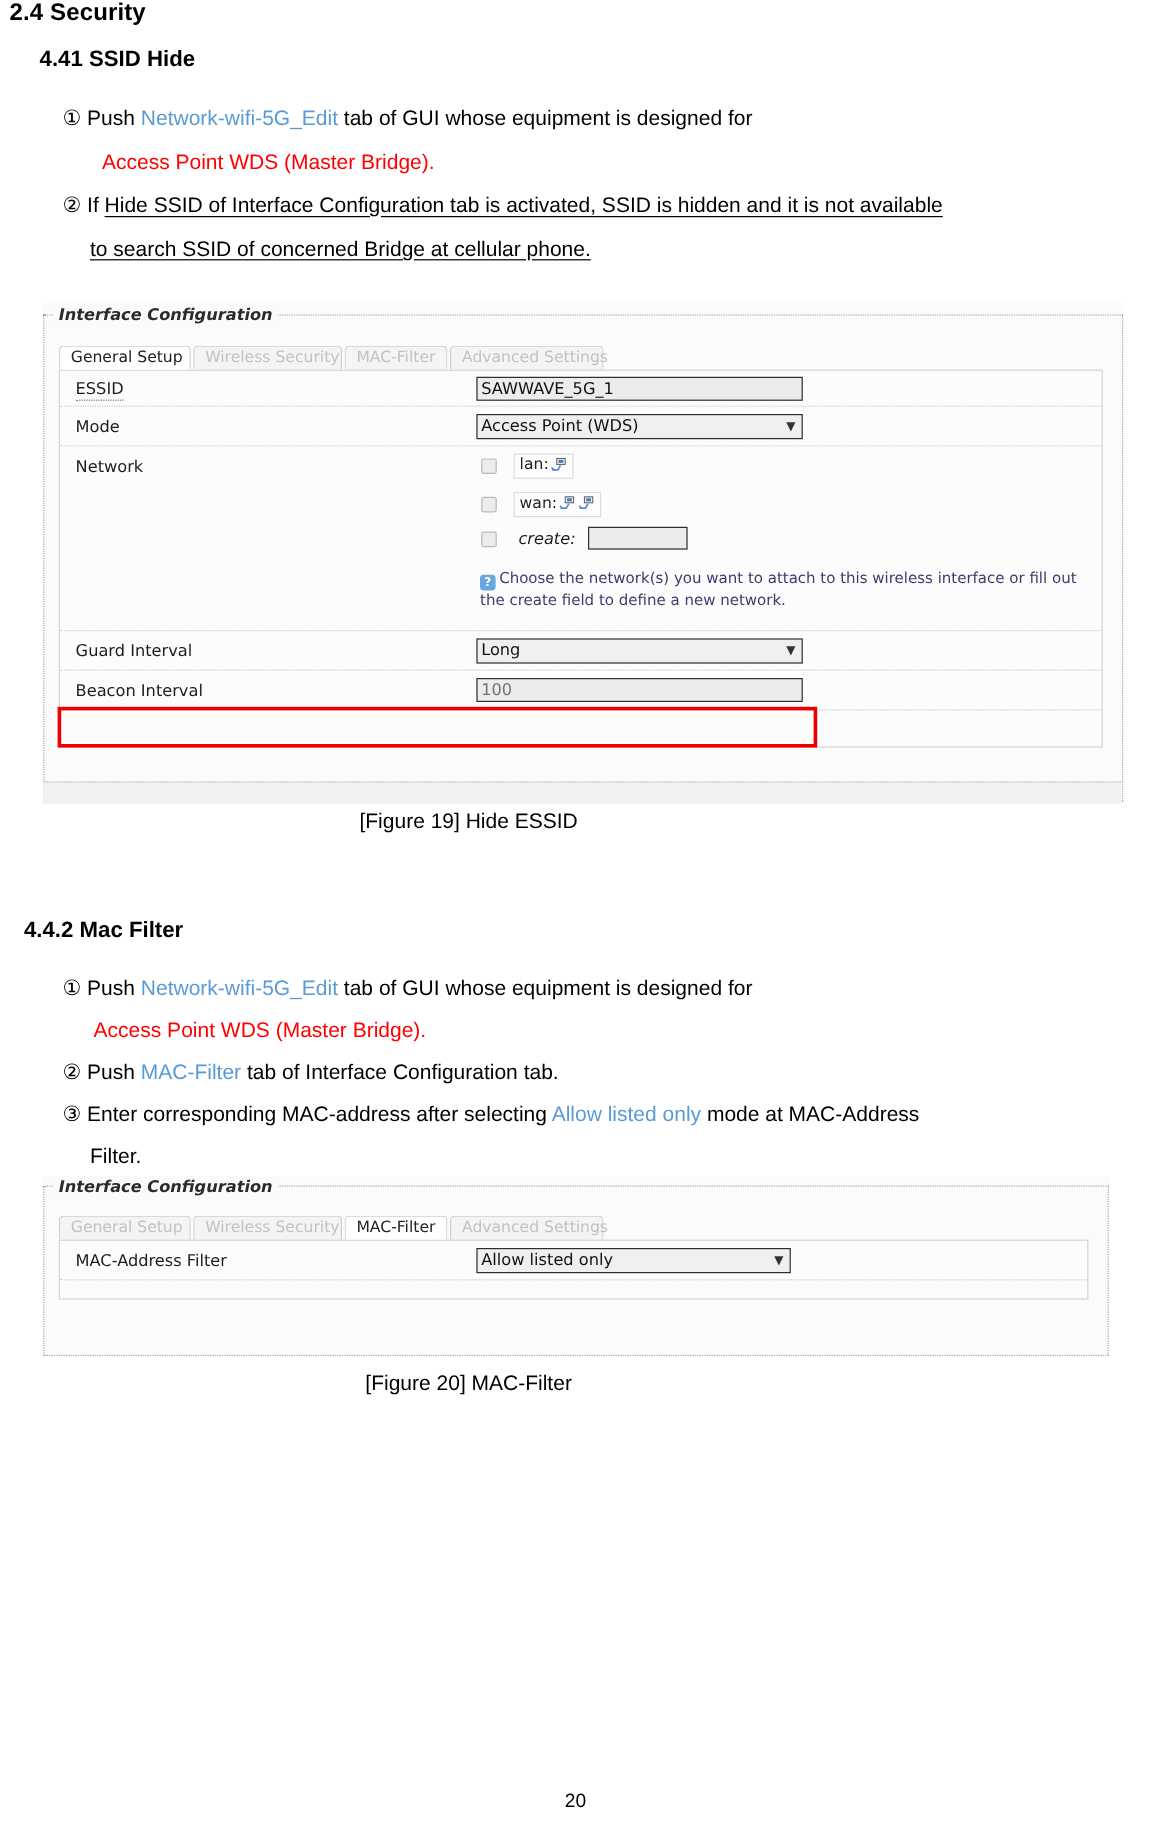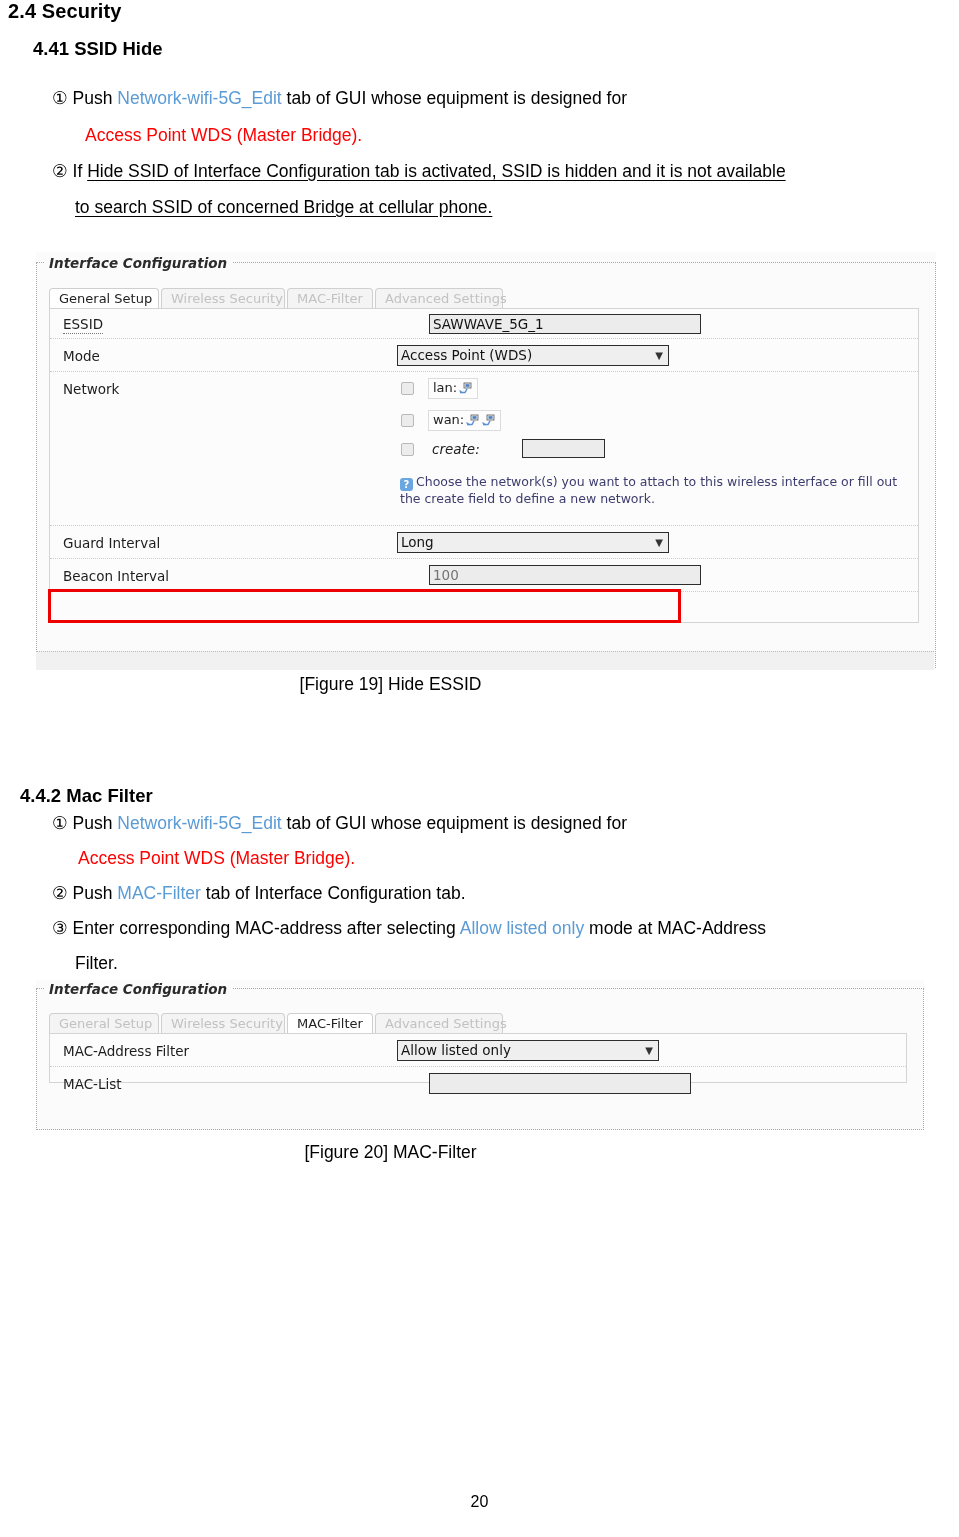--- a/index.html
+++ b/index.html
@@ -31,21 +31,20 @@
     top: 38px;
     font-size: 18.5px;
     font-weight: bold;
   }
   .h2b {
     position: absolute;
     left: 20px;
     top: 764px;
     font-size: 18.5px;
     font-weight: bold;
-    margin-top: 21px;
   }
 
   
   .line {
     position: absolute;
     font-size: 17.5px;
     line-height: 1.2;
     white-space: nowrap;
   }
   .blue { color: #5B9BD5; }
@@ -146,21 +145,20 @@
     position: absolute;
     box-sizing: border-box;
     border: 1px solid #2d2d2d;
     background: #ececec;
     font-size: 13.5px;
     line-height: 18px;
     padding: 0 3px;
     color: #111;
     white-space: nowrap;
     overflow: hidden;
-    margin-left: 32px;
   }
   .inp.placeholder { color: #737373; }
   .sel {
     position: absolute;
     box-sizing: border-box;
     border: 1px solid #2d2d2d;
     background: #efefef;
     font-size: 13.5px;
     line-height: 18px;
     padding: 0 3px;
@@ -379,22 +377,18 @@
   <div class="panel" style="left:13px; top:53px; width:858px; height:50px;">
 
     <div class="frow" style="top:0px; height:33px;">
       <div class="flabel" style="top:9px;">MAC-Address Filter</div>
       <div class="sel" style="left:347px; top:6px; width:262px; height:21px;">
         <span>Allow listed only</span>
         <span class="arrow">▼</span>
       </div>
     </div>
 
-    <div class="frow last" style="top:33px; height:33px;">
-      <div class="flabel" style="top:9px;">MAC-List</div>
-      <div class="inp" style="left:347px; top:6px; width:262px; height:21px;"></div>
-    </div>
   </div>
 </div>
 
 <div class="caption" style="top:1142px;">[Figure 20] MAC-Filter</div>
 
 <div class="page-num">20</div>
 
 </body></html>

